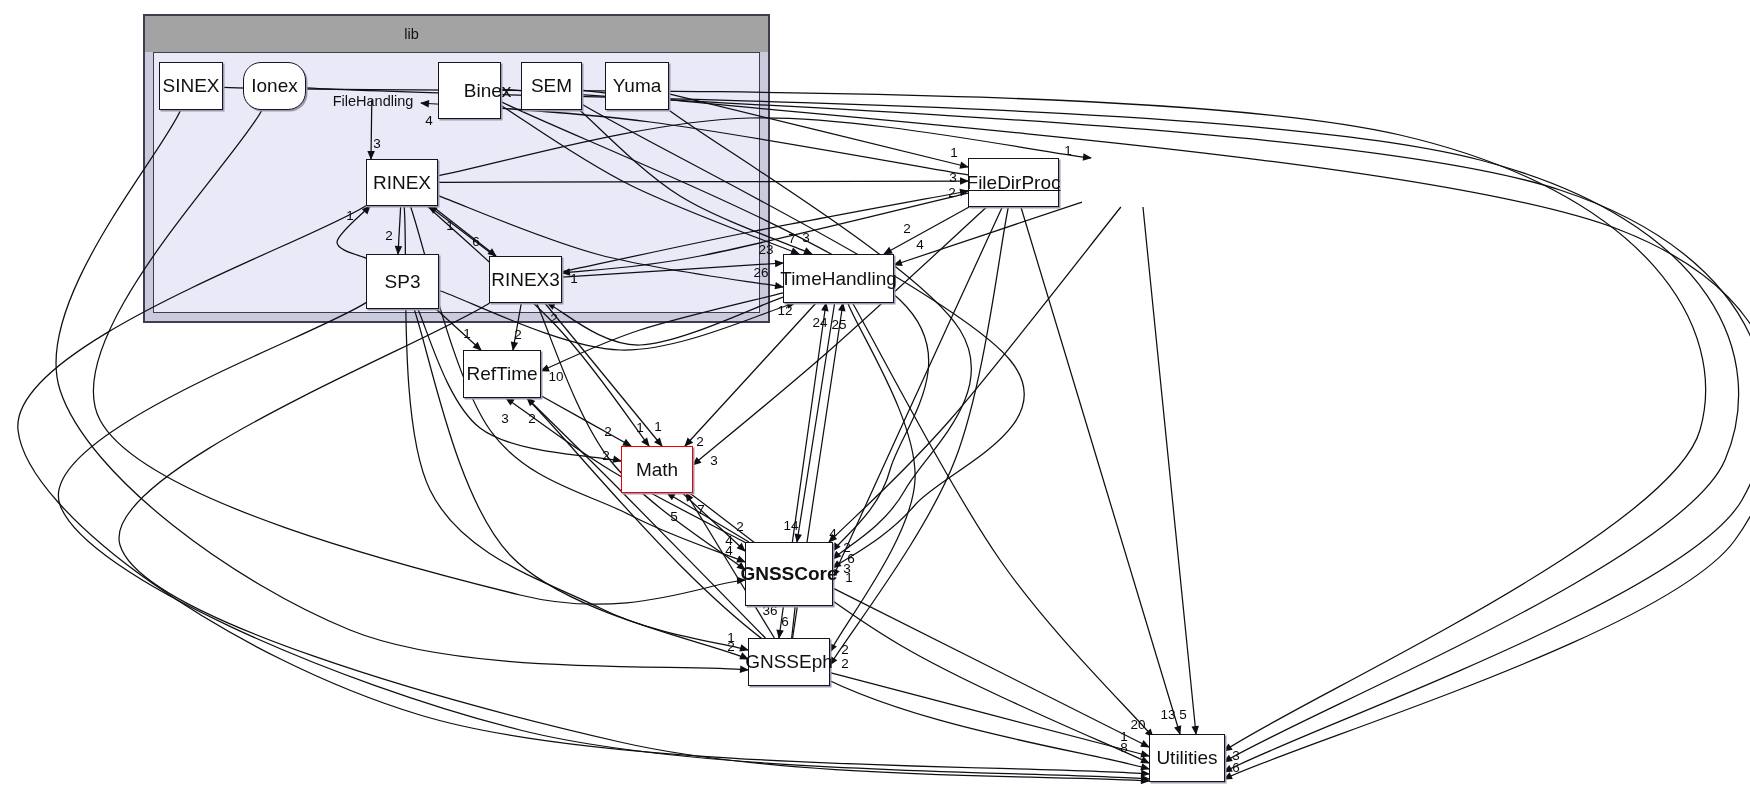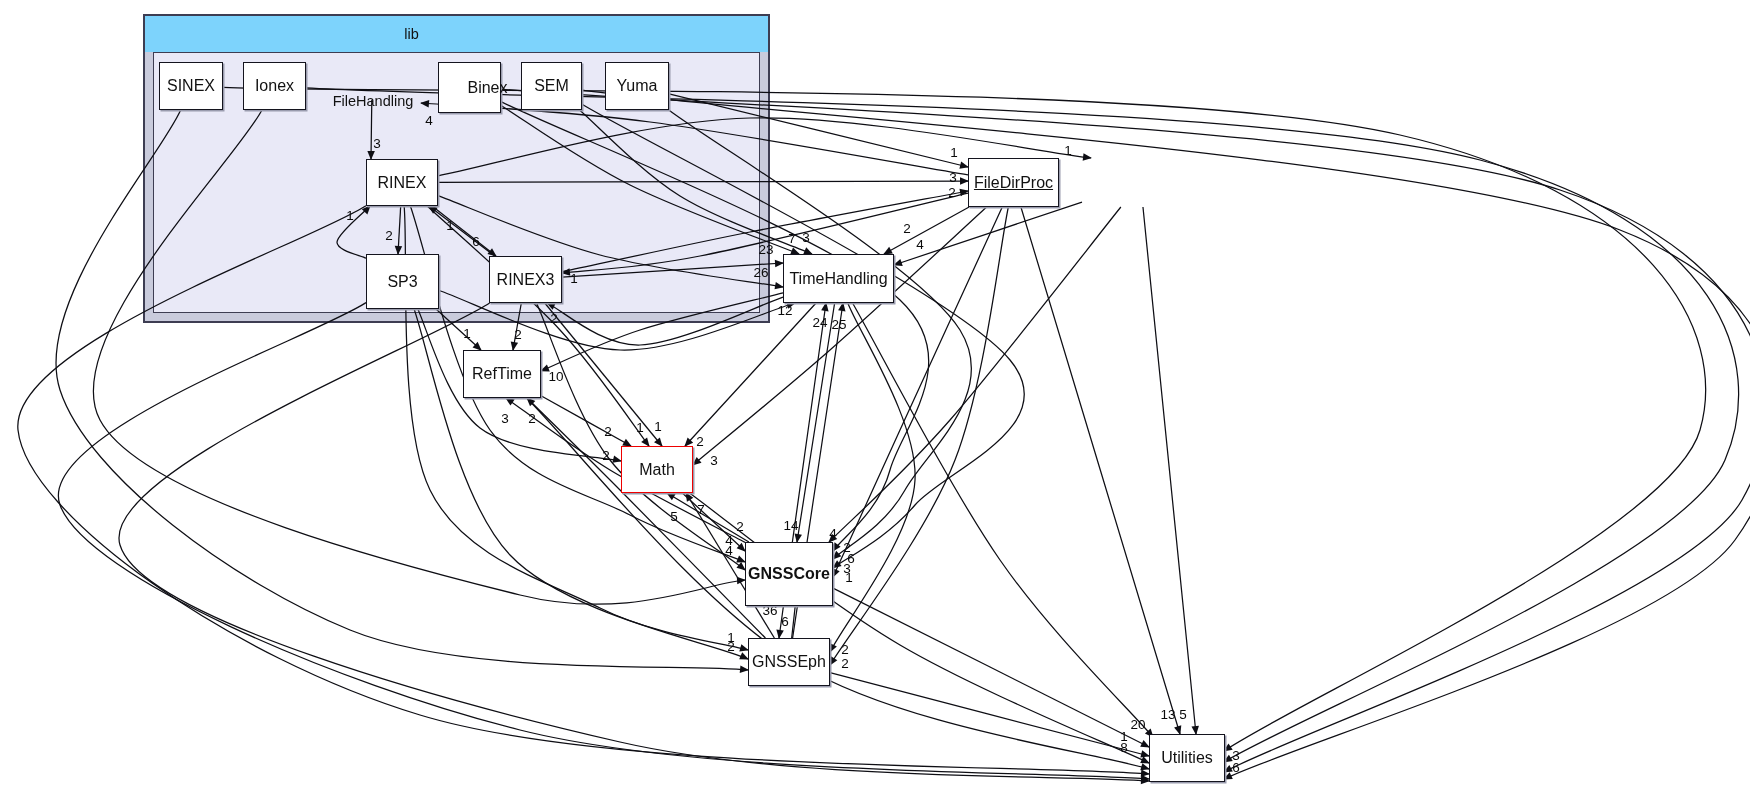--- a/index.html
+++ b/index.html
@@ -1,33 +1,33 @@
 <!DOCTYPE html>
 <html><head>
 <meta charset="utf-8">
 <style>
   html,body{margin:0;padding:0;background:#ffffff;}
   .canvas{position:relative;width:1750px;height:788px;background:#ffffff;
           font-family:"Liberation Sans",sans-serif;overflow:hidden;}
   .cluster-outer{position:absolute;left:143px;top:14px;width:627px;height:309px;
                  background:#c9cbdc;border:2px solid #3d3d52;box-sizing:border-box;}
-  .cluster-band{position:absolute;left:0;top:0;right:0;height:36px;background:#7dd3fc;
+  .cluster-band{position:absolute;left:0;top:0;right:0;height:36px;background:#a3a3a3;
                 display:flex;align-items:center;justify-content:center;
                 padding-right:90px;font-size:14.5px;color:#111;}
   .cluster-inner{position:absolute;left:8px;top:36px;width:605px;height:259px;
                  background:#e9e9f7;border:1.5px solid #3d3d52;}
   .fh-label{position:absolute;left:327px;top:73px;width:92px;text-align:center;
             font-size:14.5px;color:#111;z-index:2;margin-top:20px;}
   svg.edges{position:absolute;left:0;top:0;z-index:3;pointer-events:none;}
   .edge{fill:none;stroke:#0e0e14;stroke-width:1.25px;}
   .edge-label{font-size:13.5px;fill:#0a0a0a;text-anchor:middle;
               font-family:"Liberation Sans",sans-serif;}
   .node{position:absolute;background:#ffffff;border:1.4px solid #14141e;
         box-shadow:1.5px 1.5px 0 #9a9cae;display:flex;align-items:center;
-        justify-content:center;font-size:16px;color:#111;z-index:4;cursor:pointer;
+        justify-content:center;font-size:19px;color:#111;z-index:4;cursor:pointer;
         box-sizing:border-box;}
   .node.red{border:1.4px solid #ee0000;}
 </style>
 </head>
 <body>
 
 <div class="canvas" id="canvas">
   <div class="cluster-outer">
     <div class="cluster-band">
       <span>lib</span>
@@ -157,22 +157,22 @@
       <text x="1236" y="772" class="edge-label">6</text>
       <path d="M501,89.0041265474553C677.5,105.83677212287941 1353.1666666666667,121.50068775790922 1560,190C1766.8333333333333,258.4993122420908 1798,403 1742,500C1686,597 1310.3333333333333,726.6666666666666 1224,772" class="edge" marker-end="url(#arr)"></path>
       <path d="M582,90.11043518951801C755,113.42536265793169 1427.8333333333333,155.01840586491966 1620,230C1812.1666666666667,304.98159413508034 1801,448.5 1735,540C1669,631.5 1309.1666666666667,739.1666666666666 1224,779" class="edge" marker-end="url(#arr)"></path>
       <path d="M180.6578947368421,110C160.5482456140351,156.66666666666666 31.776315789473685,303.3333333333333 60,390C88.22368421052632,476.6666666666667 235.33333333333331,583.3333333333334 350,630C464.6666666666667,676.6666666666666 681.6666666666666,663.3333333333334 748,670" class="edge" marker-end="url(#arr)"></path>
       <path d="M261.9610778443114,110C234.96756487025948,161.66666666666666 56.993512974051896,339.1666666666667 100,420C143.0064870259481,500.8333333333333 412.5,568.3333333333334 520,595C627.5,621.6666666666666 707.5,582.5 745,580" class="edge" marker-end="url(#arr)"></path>
       <path d="M366,205.703125C308,243.0859375 9,345.1171875 18,430C27,514.8828125 231.5,657.6666666666666 420,715C608.5,772.3333333333334 1027.5,764.1666666666666 1149,774" class="edge" marker-end="url(#arr)"></path>
       <path d="M366,302.6379562043796C315,336.3649635036496 34.33333333333333,433.7729927007299 60,505C85.66666666666667,576.2270072992701 338.5,684.3333333333334 520,730C701.5,775.6666666666666 1044.1666666666667,770.8333333333334 1149,779" class="edge" marker-end="url(#arr)"></path>
       <path d="M489.60828625235405,303C428.00690521029503,343.3333333333333 98.26804770872567,471.8333333333333 120,545C141.73195229127433,618.1666666666666 448.5,702.6666666666666 620,742C791.5,781.3333333333334 1060.8333333333333,774.5 1149,781" class="edge" marker-end="url(#arr)"></path>
     </svg>
 <div class="node" style="left: 159px; top: 62px; width: 64px; height: 48px;">SINEX</div>
-    <div class="node" style="left: 243px; top: 62px; width: 63px; height: 48px;">Ionex</div>
-    <div class="node" style="left: 438px; top: 62px; width: 63px; height: 51px; padding-left: 36px;">Binex</div>
+    <div class="node" style="left: 243px; top: 62px; width: 63px; height: 48px; border-radius: 18px;">Ionex</div>
+    <div class="node" style="left: 438px; top: 62px; width: 63px; height: 57px; padding-left: 36px;">Binex</div>
     <div class="node" style="left: 521px; top: 62px; width: 61px; height: 48px;">SEM</div>
     <div class="node" style="left: 605px; top: 62px; width: 64px; height: 48px;">Yuma</div>
     <div class="node" style="left: 366px; top: 159px; width: 72px; height: 47px;">RINEX</div>
     <div class="node" style="left: 366px; top: 254px; width: 73px; height: 55px;">SP3</div>
     <div class="node" style="left: 489px; top: 256px; width: 73px; height: 47px;">RINEX3</div>
     <div class="node" style="left: 968px; top: 158px; width: 91px; height: 49px; text-decoration: underline;">FileDirProc</div>
     <div class="node" style="left: 783px; top: 254px; width: 111px; height: 49px;">TimeHandling</div>
     <div class="node" style="left: 463px; top: 350px; width: 78px; height: 48px;">RefTime</div>
     <div class="node red" style="left: 621px; top: 446px; width: 72px; height: 47px;">Math</div>
     <div class="node" style="left: 745px; top: 542px; width: 88px; height: 64px; font-weight: bold;">GNSSCore</div>

